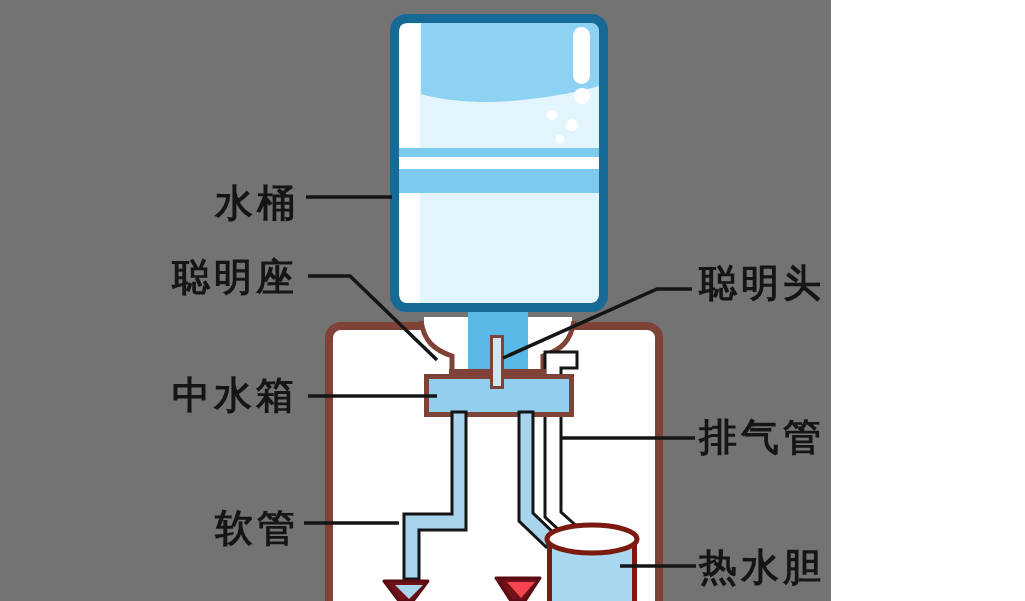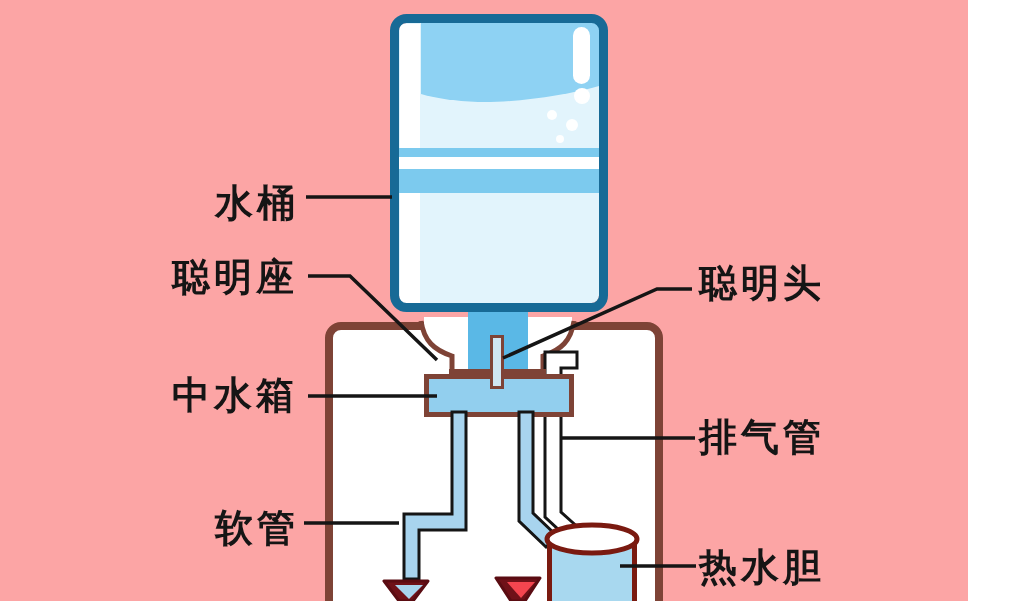--- a/index.html
+++ b/index.html
@@ -1,17 +1,17 @@
 <!DOCTYPE html>
 <html><head>
 <meta charset="utf-8">
 <style>
   html,body{margin:0;padding:0;background:#ffffff;}
   #stage{
-    position:relative;width:968px;height:601px;overflow:hidden;background:#fca5a5;
+    position:relative;width:831px;height:601px;overflow:hidden;background:#737373;
     font-family:"Liberation Sans","DejaVu Sans",sans-serif;
   }
   svg{position:absolute;left:0;top:0;display:block;}
   .part-label{
     font-family:"Liberation Sans","DejaVu Sans",sans-serif;
     font-size:38px;font-weight:bold;fill:#151515;letter-spacing:4px;
   }
   .leader{stroke:#151515;stroke-width:3.5;fill:none;}
   .brown{stroke:#7e4336;fill:none;}
 </style>

